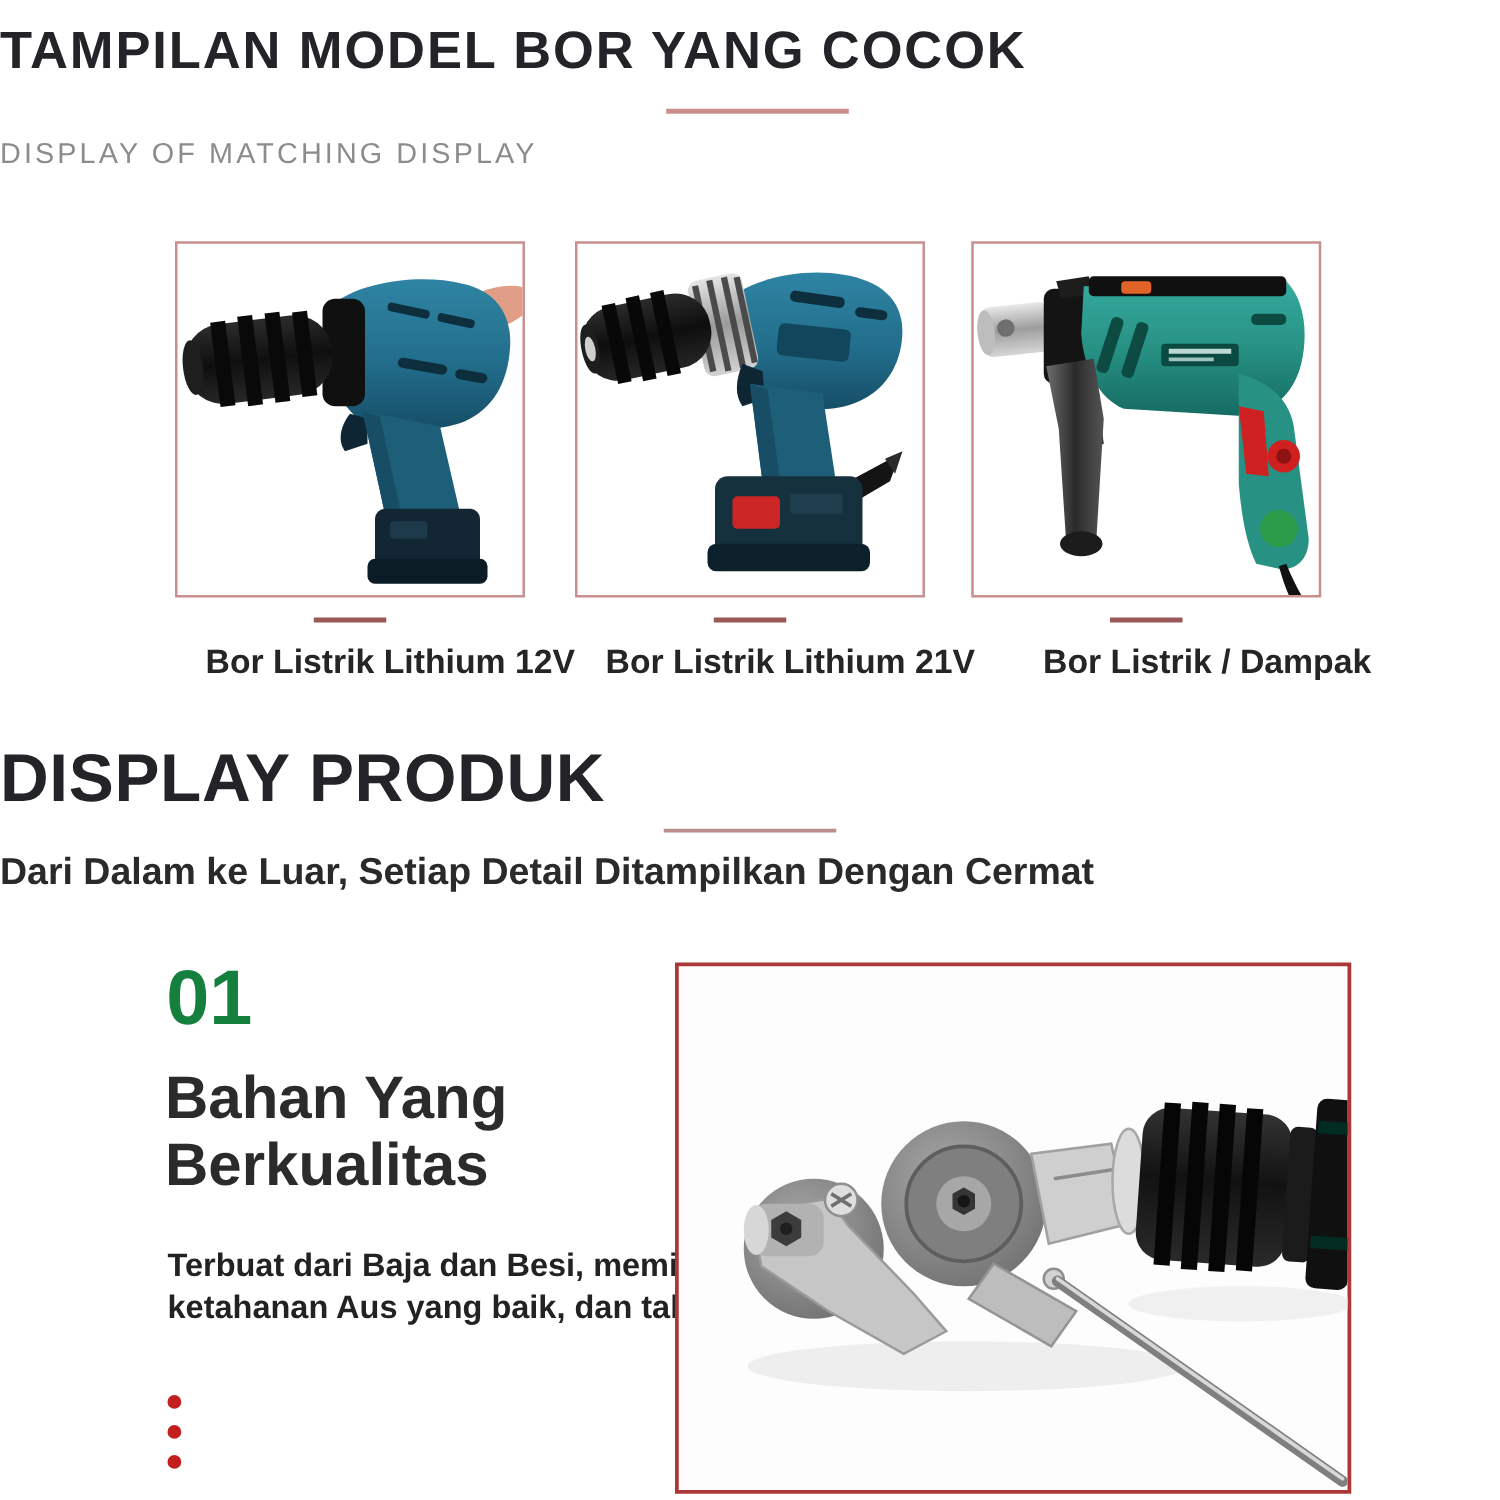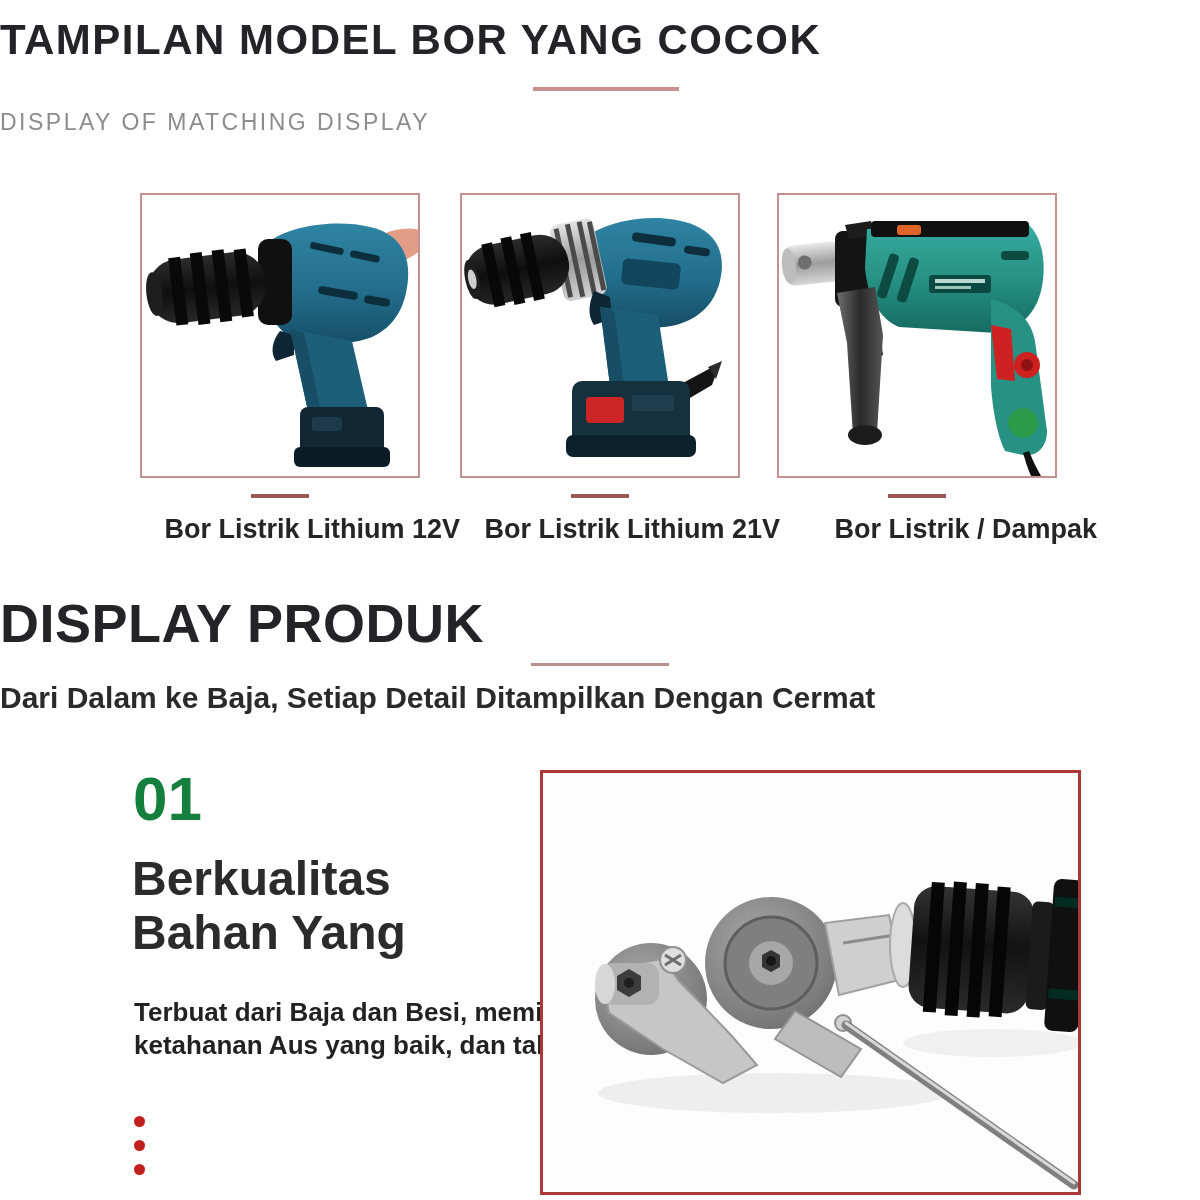--- a/index.html
+++ b/index.html
@@ -180,26 +180,26 @@
   <div class="abs model-underline mu1"></div>
   <div class="abs model-underline mu2"></div>
   <div class="abs model-underline mu3"></div>
 
   <div class="abs model-label ml1">Bor Listrik Lithium 12V</div>
   <div class="abs model-label ml2">Bor Listrik Lithium 21V</div>
   <div class="abs model-label ml3">Bor Listrik / Dampak</div>
 
   <div class="abs center detail-title">DISPLAY PRODUK</div>
   <div class="abs detail-divider"></div>
-  <div class="abs center detail-subtitle">Dari Dalam ke Baja, Setiap Detail Ditampilkan Dengan Cermat</div>
+  <div class="abs center detail-subtitle">Dari Dalam ke Luar, Setiap Detail Ditampilkan Dengan Cermat</div>
 
   <div class="abs feature-number">01</div>
   <div class="abs feature-heading">
+    <div>Bahan Yang</div>
     <div>Berkualitas</div>
-    <div>Bahan Yang</div>
   </div>
   <div class="abs feature-body">
     <div>Terbuat dari Baja dan Besi, memiliki</div>
     <div>ketahanan Aus yang baik, dan tahan lama</div>
   </div>
 
   <div class="abs dot d1"></div>
   <div class="abs dot d2"></div>
   <div class="abs dot d3"></div>
 

